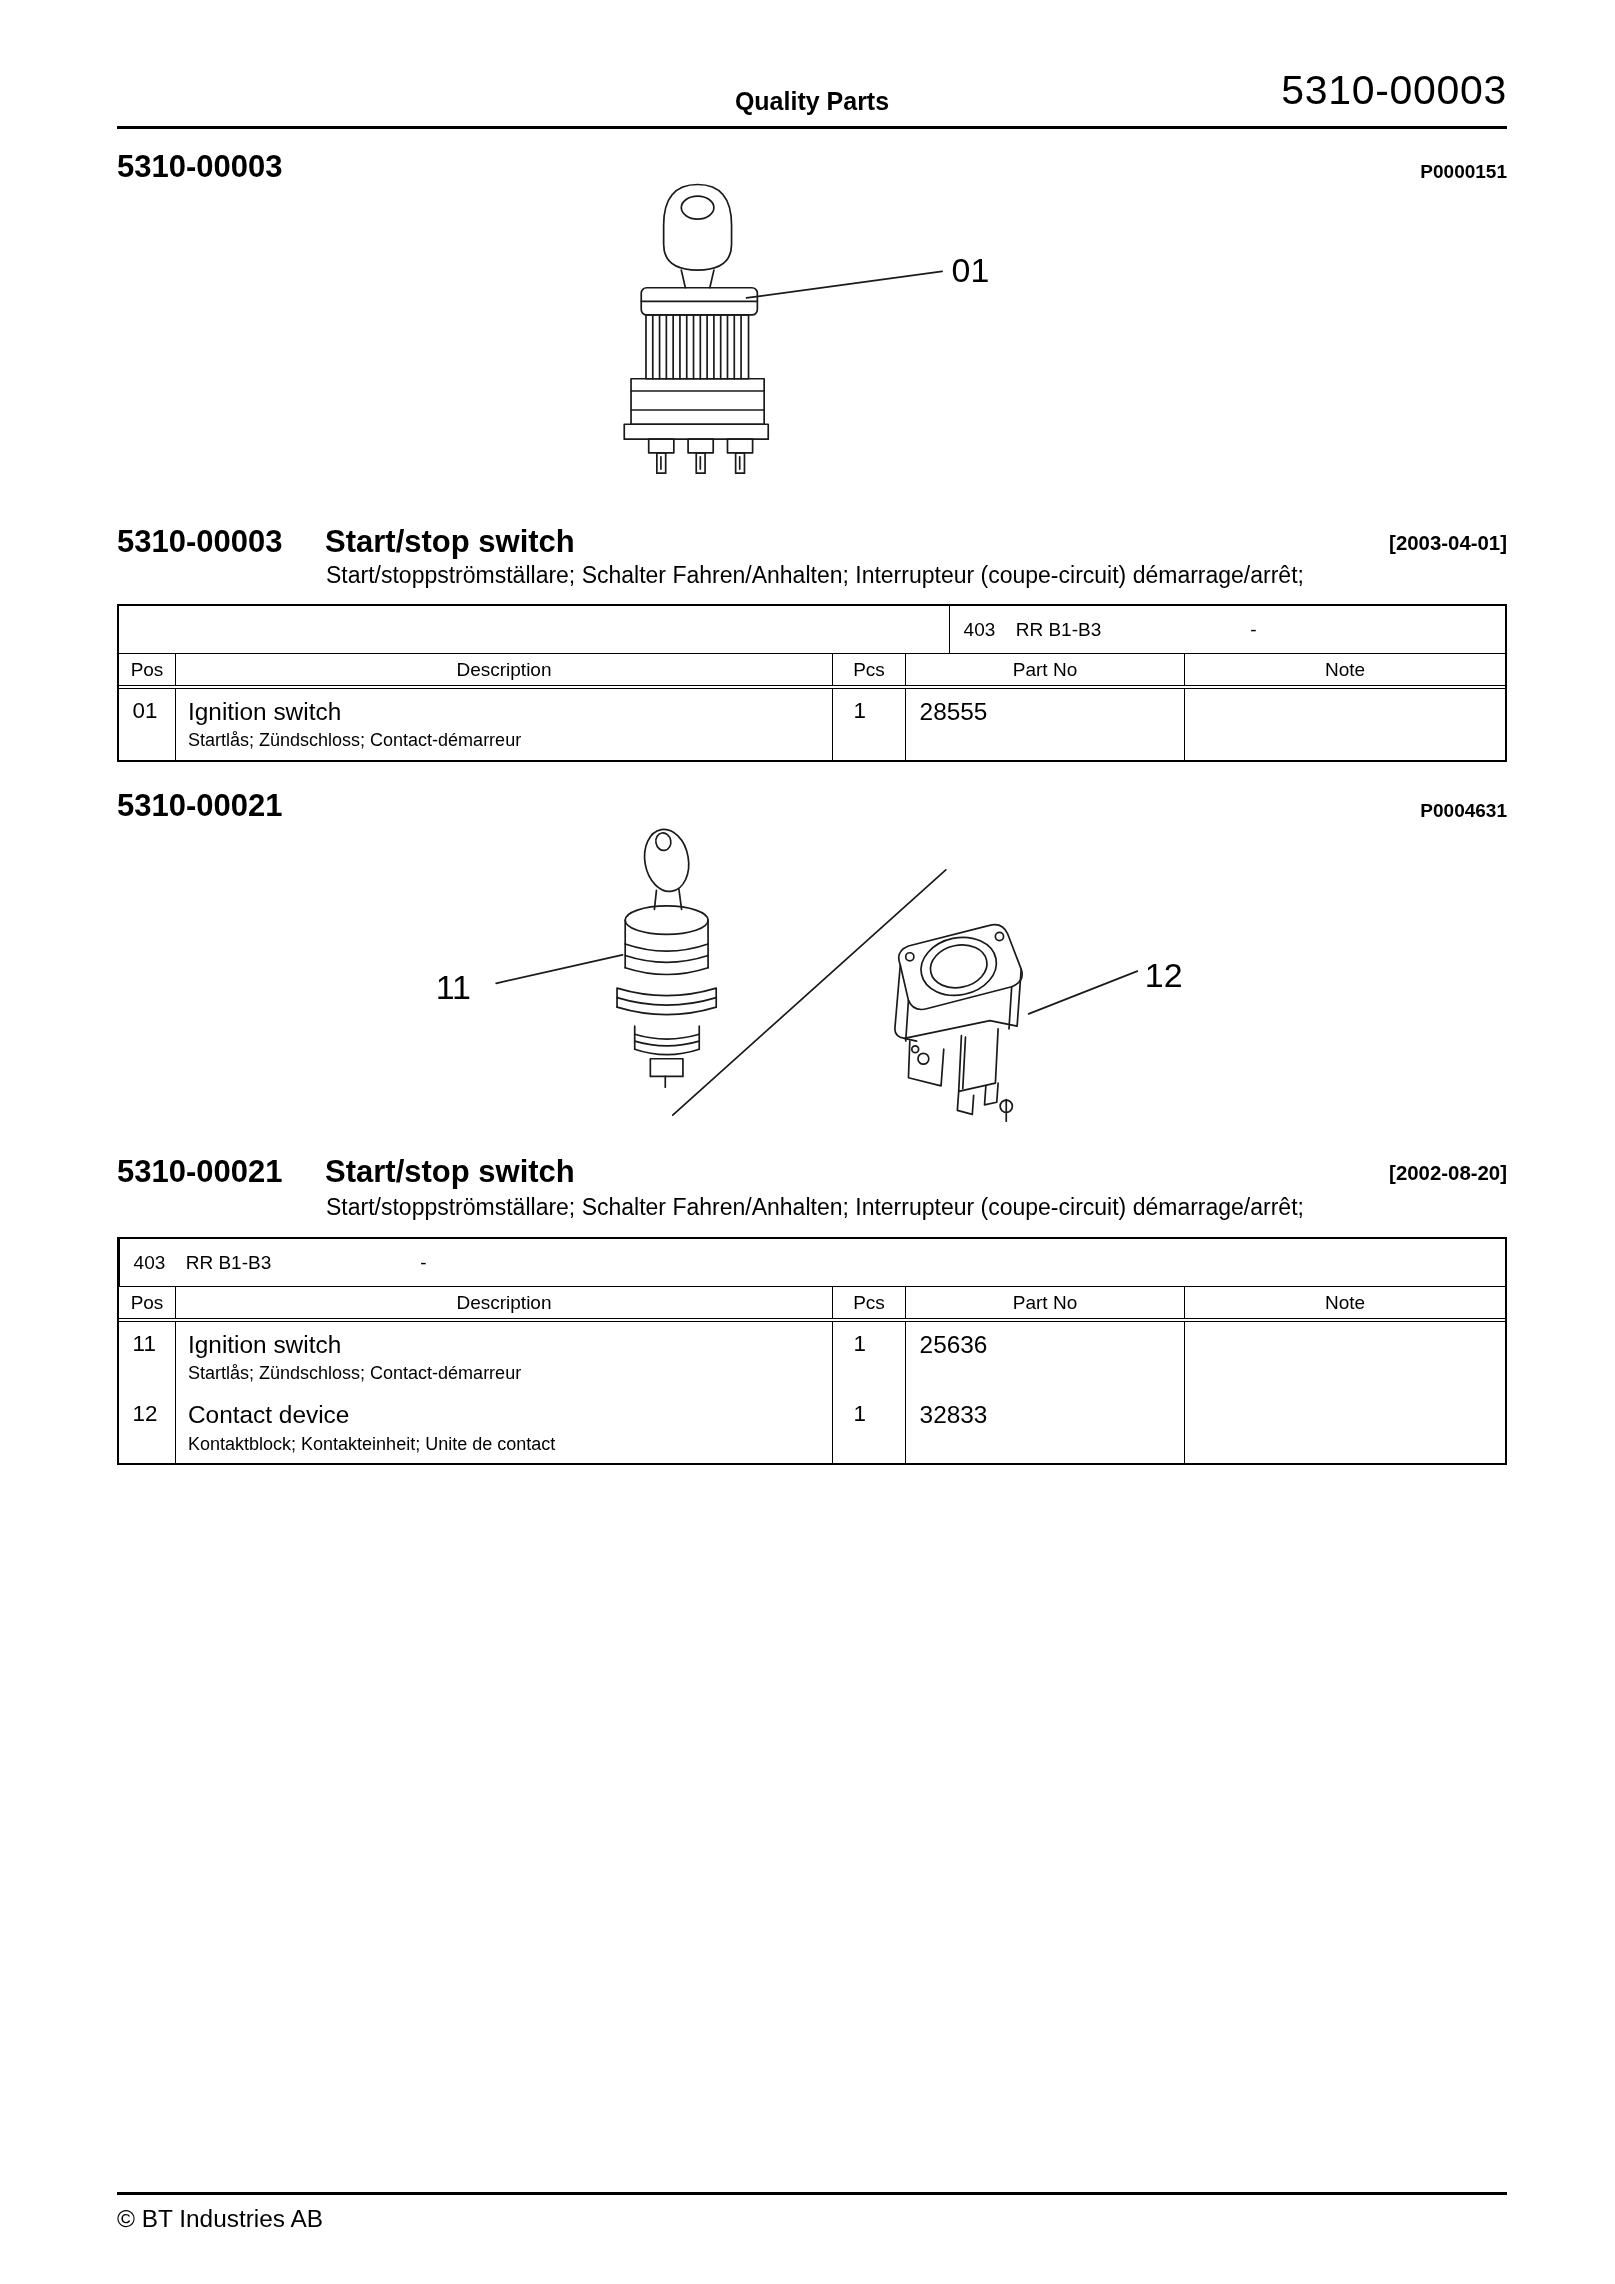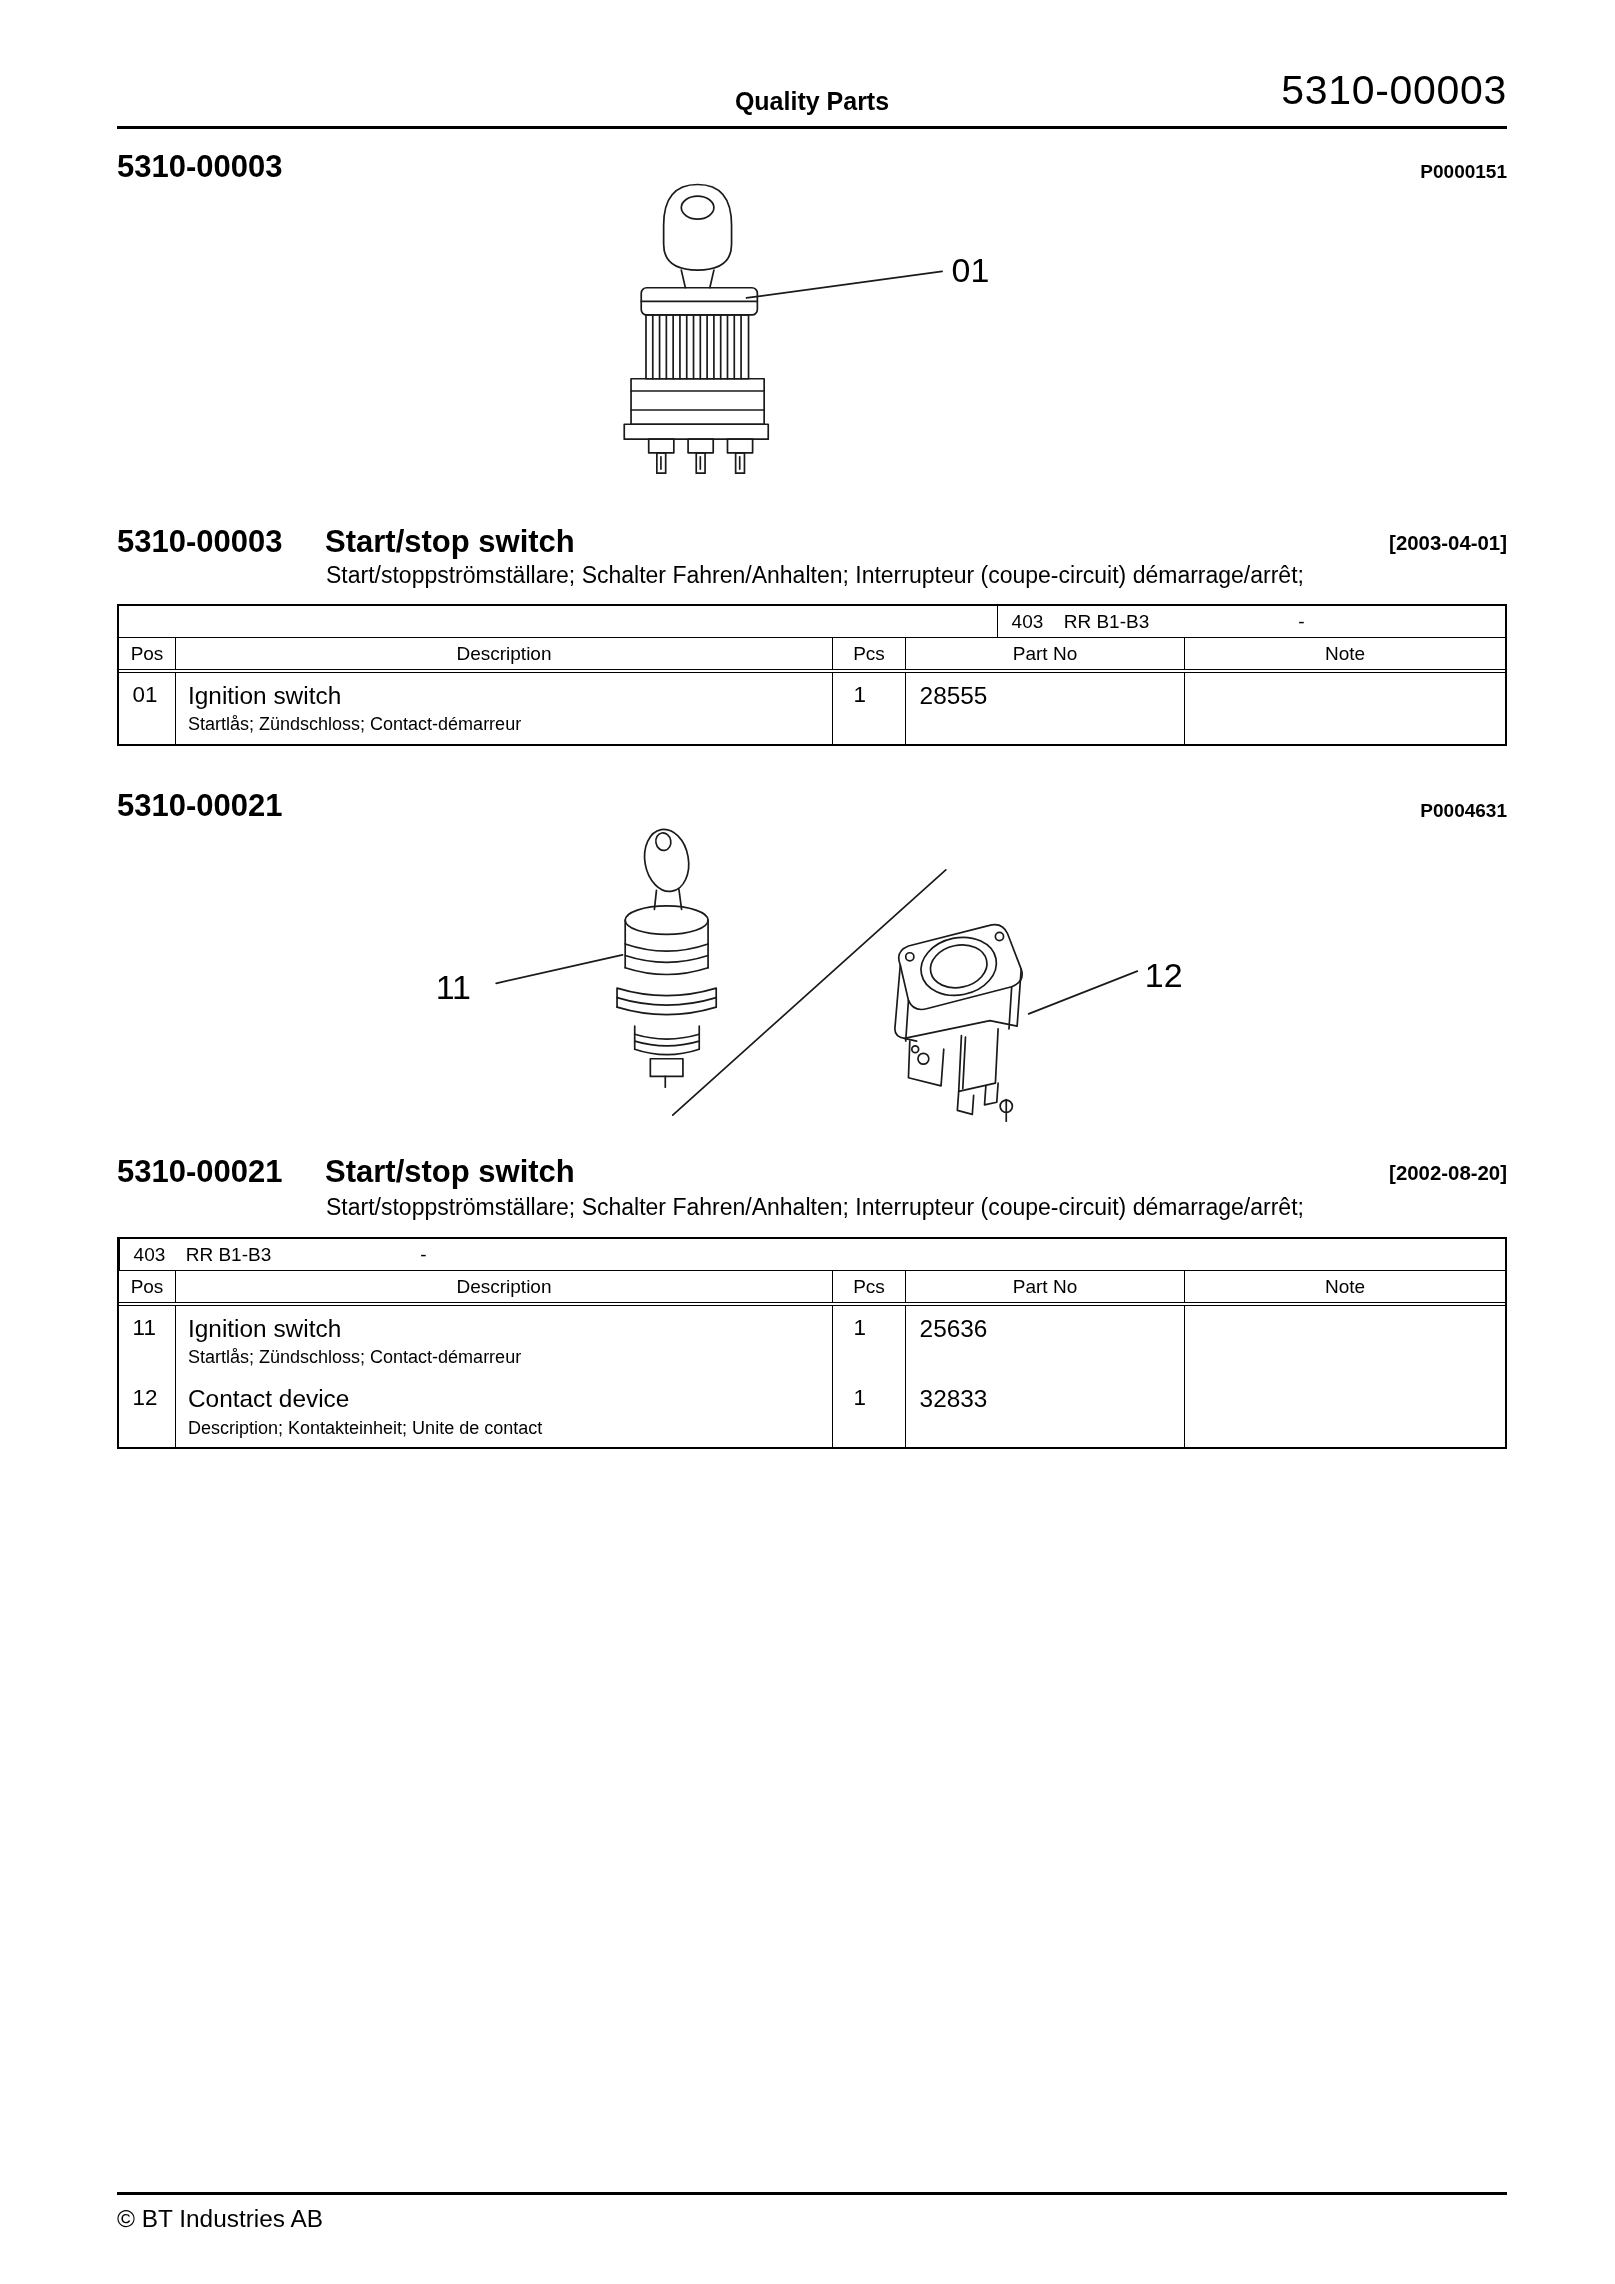--- a/index.html
+++ b/index.html
@@ -26,21 +26,21 @@
 
   
   .title-row { left:117px; width:1390px; height:38px; }
   .t-id    { font-size:31px; font-weight:bold; display:inline-block; width:208px; }
   .t-title { font-size:31px; font-weight:bold; }
   .t-date  { position:absolute; right:0; top:7.5px; font-size:20.4px; font-weight:bold; }
   .subtitle { left:326px; width:1195px; font-size:23px; }
 
   
   .parts-table { left:117px; width:1390px; border:2px solid #000; background:#fff; }
-  .band { display:grid; grid-template-columns:830px 1fr; height:32px; border-bottom:1.4px solid #000;gap:48px; }
+  .band { display:grid; grid-template-columns:830px 1fr; height:48px; border-bottom:1.4px solid #000; }
   .band-left  { display:flex; align-items:center; padding-left:16.3px; font-size:22.4px; font-style:italic; }
   .band-right { border-left:1.4px solid #000; display:flex; align-items:center; padding-left:13.6px; font-size:19px; }
   .mname { margin-left:20.4px; }
   .mnote { margin-left:149px; }
   .thead { display:grid; grid-template-columns:56px 657px 73px 279px 1fr; height:35px; border-bottom:4.8px double #000; font-size:19px; }
   .thead > div { display:flex; align-items:center; justify-content:center; border-left:1.4px solid #000; }
   .thead > div:first-child { border-left:none; }
   .trow { display:grid; grid-template-columns:56px 657px 73px 279px 1fr; }
   .trow > div { border-left:1.4px solid #000; padding-top:8.8px; padding-bottom:8.8px; }
   .trow > div:first-child { border-left:none; }
@@ -238,21 +238,21 @@
         <div class="d-sub">Startlås; Zündschloss; Contact-démarreur</div>
       </div>
       <div class="c-pcs">1</div>
       <div class="c-part">25636</div>
       <div class="c-note"></div>
     </div>
     <div class="trow row-std">
       <div class="c-pos">12</div>
       <div class="c-desc">
         <div class="d-main">Contact device</div>
-        <div class="d-sub">Description; Kontakteinheit; Unite de contact</div>
+        <div class="d-sub">Kontaktblock; Kontakteinheit; Unite de contact</div>
       </div>
       <div class="c-pcs">1</div>
       <div class="c-part">32833</div>
       <div class="c-note"></div>
     </div>
   </div>
 
   <div class="abs footer-rule"></div>
   <div class="abs footer-text">© BT Industries AB</div>
 

